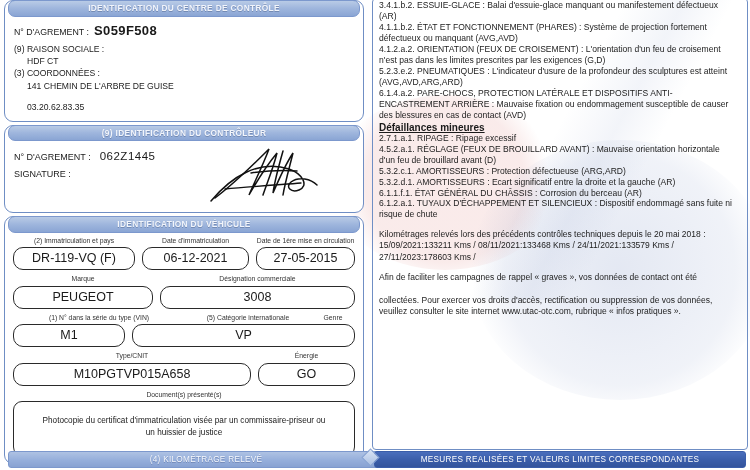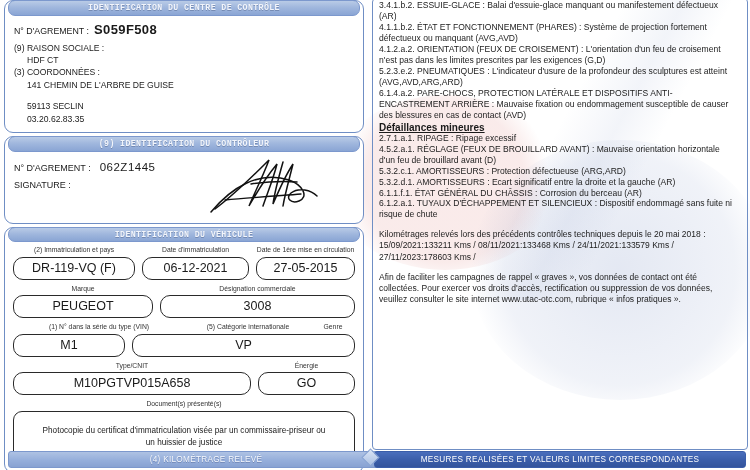--- a/index.html
+++ b/index.html
@@ -28,21 +28,21 @@
     position:relative;margin-bottom:3px;
   }
   .band{
     background:linear-gradient(180deg,#b9cbe6 0%,#9fb6dd 48%,#8aa5d4 100%);
     border:1.5px solid #7c98cd;border-radius:7px;
     text-align:center;color:#f2f5fb;
     font-size:8.3px;font-weight:bold;letter-spacing:.35px;
     padding:2px 0 2.5px;
     text-shadow:0 1px 0 rgba(90,110,150,.55);
   }
-  .band-inner{margin:-1px 3px 0;font-family:Liberation Mono, monospace;}
+  .band-inner{margin:-1px 3px 0;}
   .panel-body{padding:6px 9px 7px;}
 
   .row-lbl{font-size:8.6px;color:#222;margin:0;line-height:1.45;}
   .row-lbl.ind{padding-left:13px;}
   .agr-line{display:flex;align-items:baseline;gap:5px;margin-bottom:5px;}
   .agr-lbl{font-size:8.8px;}
   .agr-val{font-size:13px;font-weight:bold;letter-spacing:.4px;}
 
   
   .ctrl-body{padding:9px 9px 10px;position:relative;min-height:52px;}
@@ -121,21 +121,20 @@
       <div class="panel-body">
         <div class="agr-line">
           <span class="agr-lbl">N° D'AGREMENT :</span>
           <span class="agr-val">S059F508</span>
         </div>
         <p class="row-lbl">(9) RAISON SOCIALE :</p>
         <p class="row-lbl ind">HDF CT</p>
         <p class="row-lbl">(3) COORDONNÉES :</p>
         <p class="row-lbl ind">141 CHEMIN DE L'ARBRE DE GUISE</p>
         <p class="row-lbl ind" style="height:9px"></p>
-        <p class="row-lbl ind">59113 SECLIN</p>
         <p class="row-lbl ind">03.20.62.83.35</p>
       </div>
     </div>
 
     <div class="panel">
       <div class="band-inner">
         <div class="band">(9) IDENTIFICATION DU CONTRÔLEUR</div>
       </div>
       <div class="ctrl-body">
         <div class="ctrl-line">
@@ -261,21 +260,21 @@
       <p class="def">5.3.2.c.1. AMORTISSEURS : Protection défectueuse (ARG,ARD)</p>
       <p class="def">5.3.2.d.1. AMORTISSEURS : Ecart significatif entre la droite et la gauche (AR)</p>
       <p class="def">6.1.1.f.1. ÉTAT GÉNÉRAL DU CHÂSSIS : Corrosion du berceau (AR)</p>
       <p class="def">6.1.2.a.1. TUYAUX D'ÉCHAPPEMENT ET SILENCIEUX : Dispositif endommagé sans fuite ni risque de chute</p>
 
       <p class="para tight">Kilométrages relevés lors des précédents contrôles techniques depuis le 20 mai 2018 :</p>
       <p class="para tight" style="margin-top:0">15/09/2021:133211 Kms / 08/11/2021:133468 Kms / 24/11/2021:133579 Kms /</p>
       <p class="para tight" style="margin-top:0">27/11/2023:178603 Kms /</p>
 
       <p class="para">Afin de faciliter les campagnes de rappel « graves », vos données de contact ont été</p>
-      <p class="para" style="margin-top:0">collectées. Pour exercer vos droits d'accès, rectification ou suppression de vos données,</p>
+      <p class="para" style="margin-top:12px">collectées. Pour exercer vos droits d'accès, rectification ou suppression de vos données,</p>
       <p class="para" style="margin-top:0">veuillez consulter le site internet www.utac-otc.com,  rubrique « infos pratiques ».</p>
     </div>
   </div>
 
   <div class="bot-left">
     <div class="band-lite">(4) KILOMÉTRAGE RELEVÉ</div>
   </div>
   <div class="bot-right">
     <div class="diamond"></div>
     <div class="band-dark">MESURES REALISÉES ET VALEURS LIMITES CORRESPONDANTES</div>

